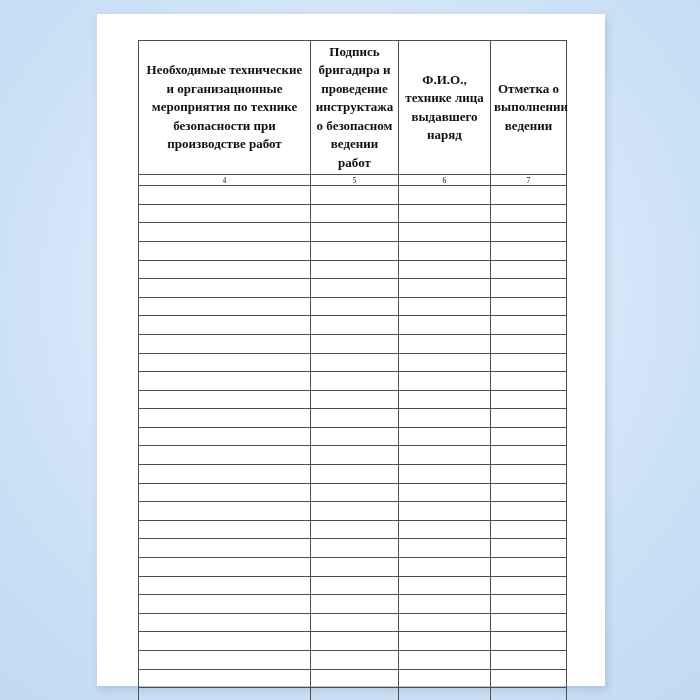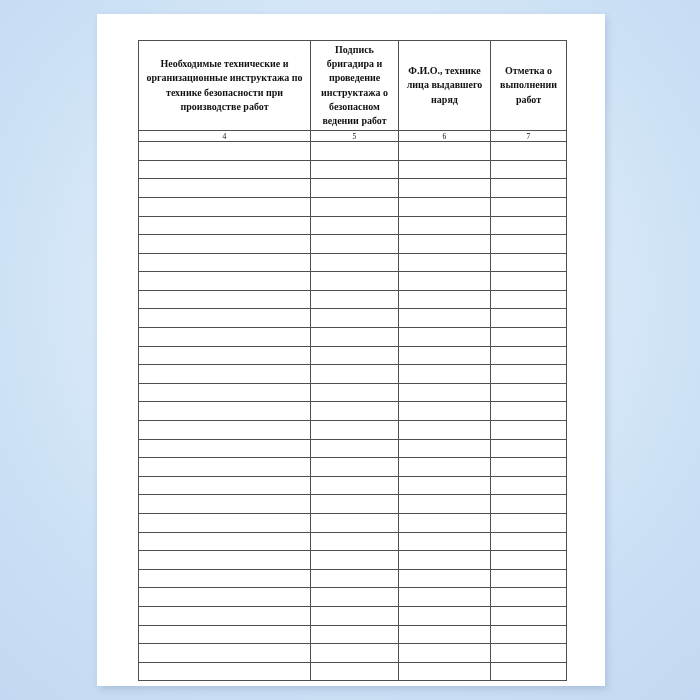--- a/index.html
+++ b/index.html
@@ -50,21 +50,21 @@
   table.form col.c5 { width: 88px; }
   table.form col.c6 { width: 92px; }
   table.form col.c7 { width: 76px; }
 
   table.form th, table.form td {
     border: 1px solid #4f4f4f;
     padding: 0;
   }
   table.form th {
     font-weight: bold;
-    font-size: 10px;
+    font-size: 13px;
     line-height: 1.42;
     text-align: center;
     vertical-align: middle;
     height: 68px;
     padding: 2px 3px;
     color: #111;
   }
   table.form td.numcell {
     text-align: center;
     vertical-align: middle;
@@ -86,24 +86,24 @@
     <div id="table-wrap">
       <table class="form">
         <colgroup>
           <col class="c4">
           <col class="c5">
           <col class="c6">
           <col class="c7">
         </colgroup>
         <thead>
           <tr>
-            <th>Необходимые технические и организационные инструктажа по технике безопасности при производстве работ</th>
+            <th>Необходимые технические и организационные мероприятия по технике безопасности при производстве работ</th>
             <th>Подпись бригадира и проведение инструктажа о безопасном ведении работ</th>
             <th>Ф.И.О., технике лица выдавшего наряд</th>
-            <th>Отметка о выполнении работ</th>
+            <th>Отметка о выполнении ведении</th>
           </tr>
           <tr>
             <td class="numcell">4</td>
             <td class="numcell">5</td>
             <td class="numcell">6</td>
             <td class="numcell">7</td>
           </tr>
         </thead>
         <tbody id="rows">
             <tr>

